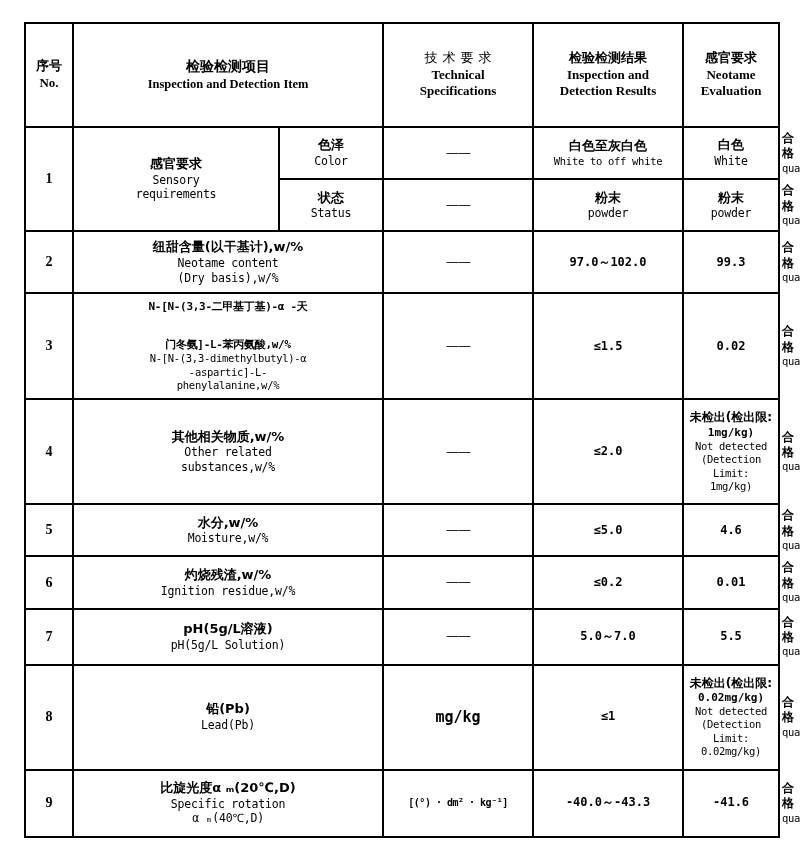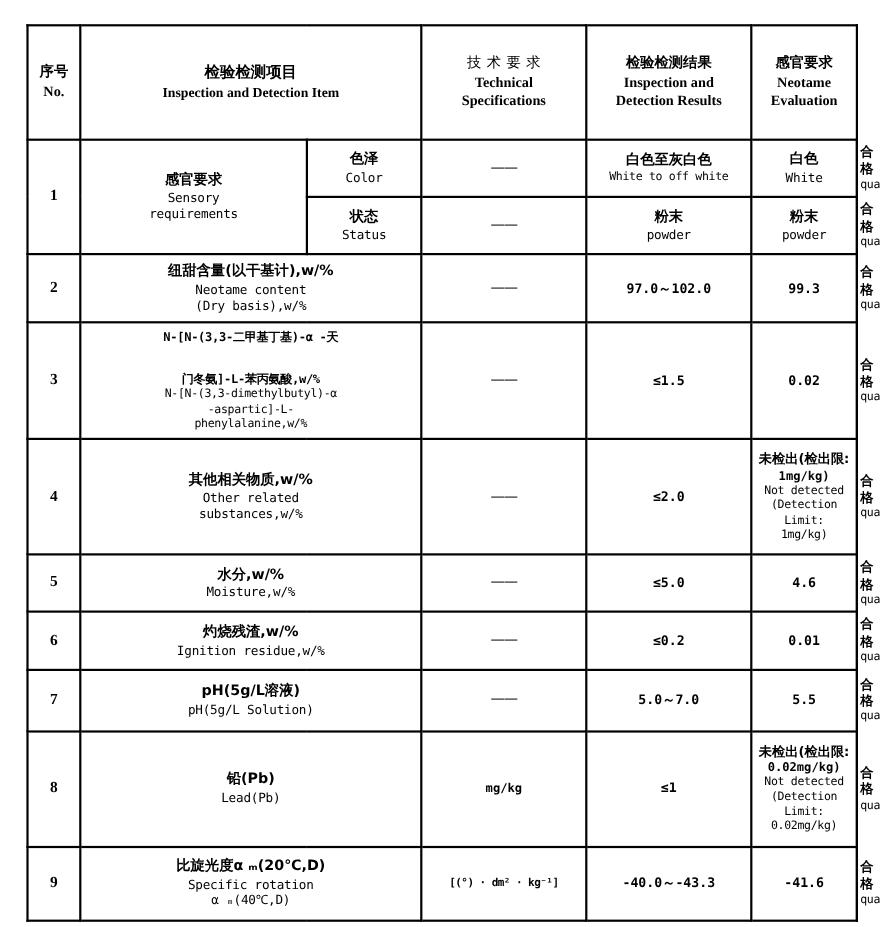--- a/index.html
+++ b/index.html
@@ -103,21 +103,21 @@
     font-weight: bold;
     font-size: 12.5px;
   }
   .dash {
     font-family: "DejaVu Sans", sans-serif;
     font-size: 13px;
     letter-spacing: -1px;
   }
   .unit-mono {
     font-family: "DejaVu Sans Mono", "Liberation Mono", monospace;
-    font-size: 11px;
+    font-size: 15px;
     font-weight: bold;
   }
   .tight { line-height: 1.22; }
   .blk { display: block; }
 </style>
 </head>
 <body>
 
 <div id="sheet">
   <table class="report">

